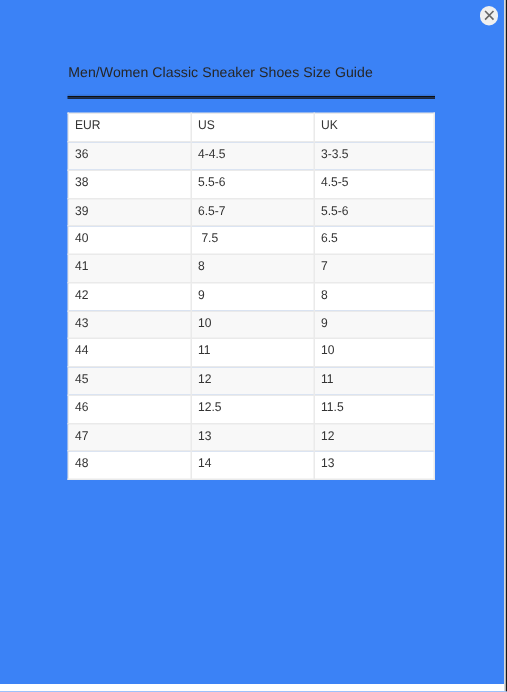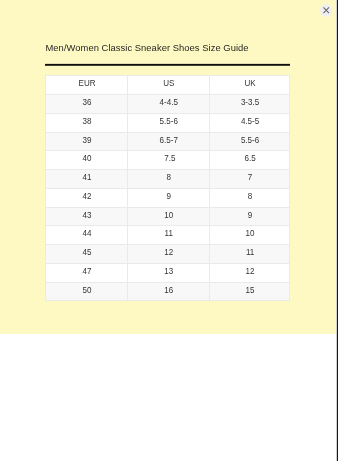--- a/index.html
+++ b/index.html
@@ -4,21 +4,21 @@
 <title>Size Guide</title>
 <style>
   html, body { margin:0; padding:0; }
   body {
     width:338px; height:461px; background:#ffffff;
     font-family:"Liberation Sans", sans-serif;
     overflow:hidden;
     -webkit-font-smoothing:antialiased;
   }
 
-  .modal { position:relative; width:338px; height:334px; background:#fef9c3; }
+  .modal { position:relative; width:338px; height:456px; background:#3b82f6; }
 
   
   .close-btn {
     position:absolute; left:319.7px; top:4.3px;
     width:12.4px; height:12.4px;
     border-radius:50%; background:#f0f0f0;
     cursor:pointer;
   }
   .close-btn svg { position:absolute; left:0; top:0; display:block; }
 
@@ -45,21 +45,21 @@
   table.size-chart col.c2 { width:81.8px; }
   table.size-chart col.c3 { width:80.3px; }
   table.size-chart td {
     height:17.76px;
     border:1px solid #eaeaea;
     font-size:8.4px;
     color:#333333;
     padding:0;
     vertical-align:middle;
     font-weight:normal;
-    text-align:center;
+    text-align:left;
   }
   table.size-chart td > span {
     display:block;
     padding-left:4.2px;
     position:relative; top:-1.6px;
     line-height:1;
     transform:scaleX(0.96);
     transform-origin:left center;
     white-space:pre;
   }
@@ -202,37 +202,48 @@
           </td>
           <td>
             <span>12</span>
           </td>
           <td>
             <span>11</span>
           </td>
         </tr>
         <tr>
           <td>
+            <span>46</span>
+          </td>
+          <td>
+            <span>12.5</span>
+          </td>
+          <td>
+            <span>11.5</span>
+          </td>
+        </tr>
+        <tr>
+          <td>
             <span>47</span>
           </td>
           <td>
             <span>13</span>
           </td>
           <td>
             <span>12</span>
           </td>
         </tr>
         <tr>
           <td>
-            <span>50</span>
-          </td>
-          <td>
-            <span>16</span>
-          </td>
-          <td>
-            <span>15</span>
+            <span>48</span>
+          </td>
+          <td>
+            <span>14</span>
+          </td>
+          <td>
+            <span>13</span>
           </td>
         </tr>
       </tbody>
   </table>
 
   <div class="scrollbar"></div>
 </div>
 
 </body></html>

